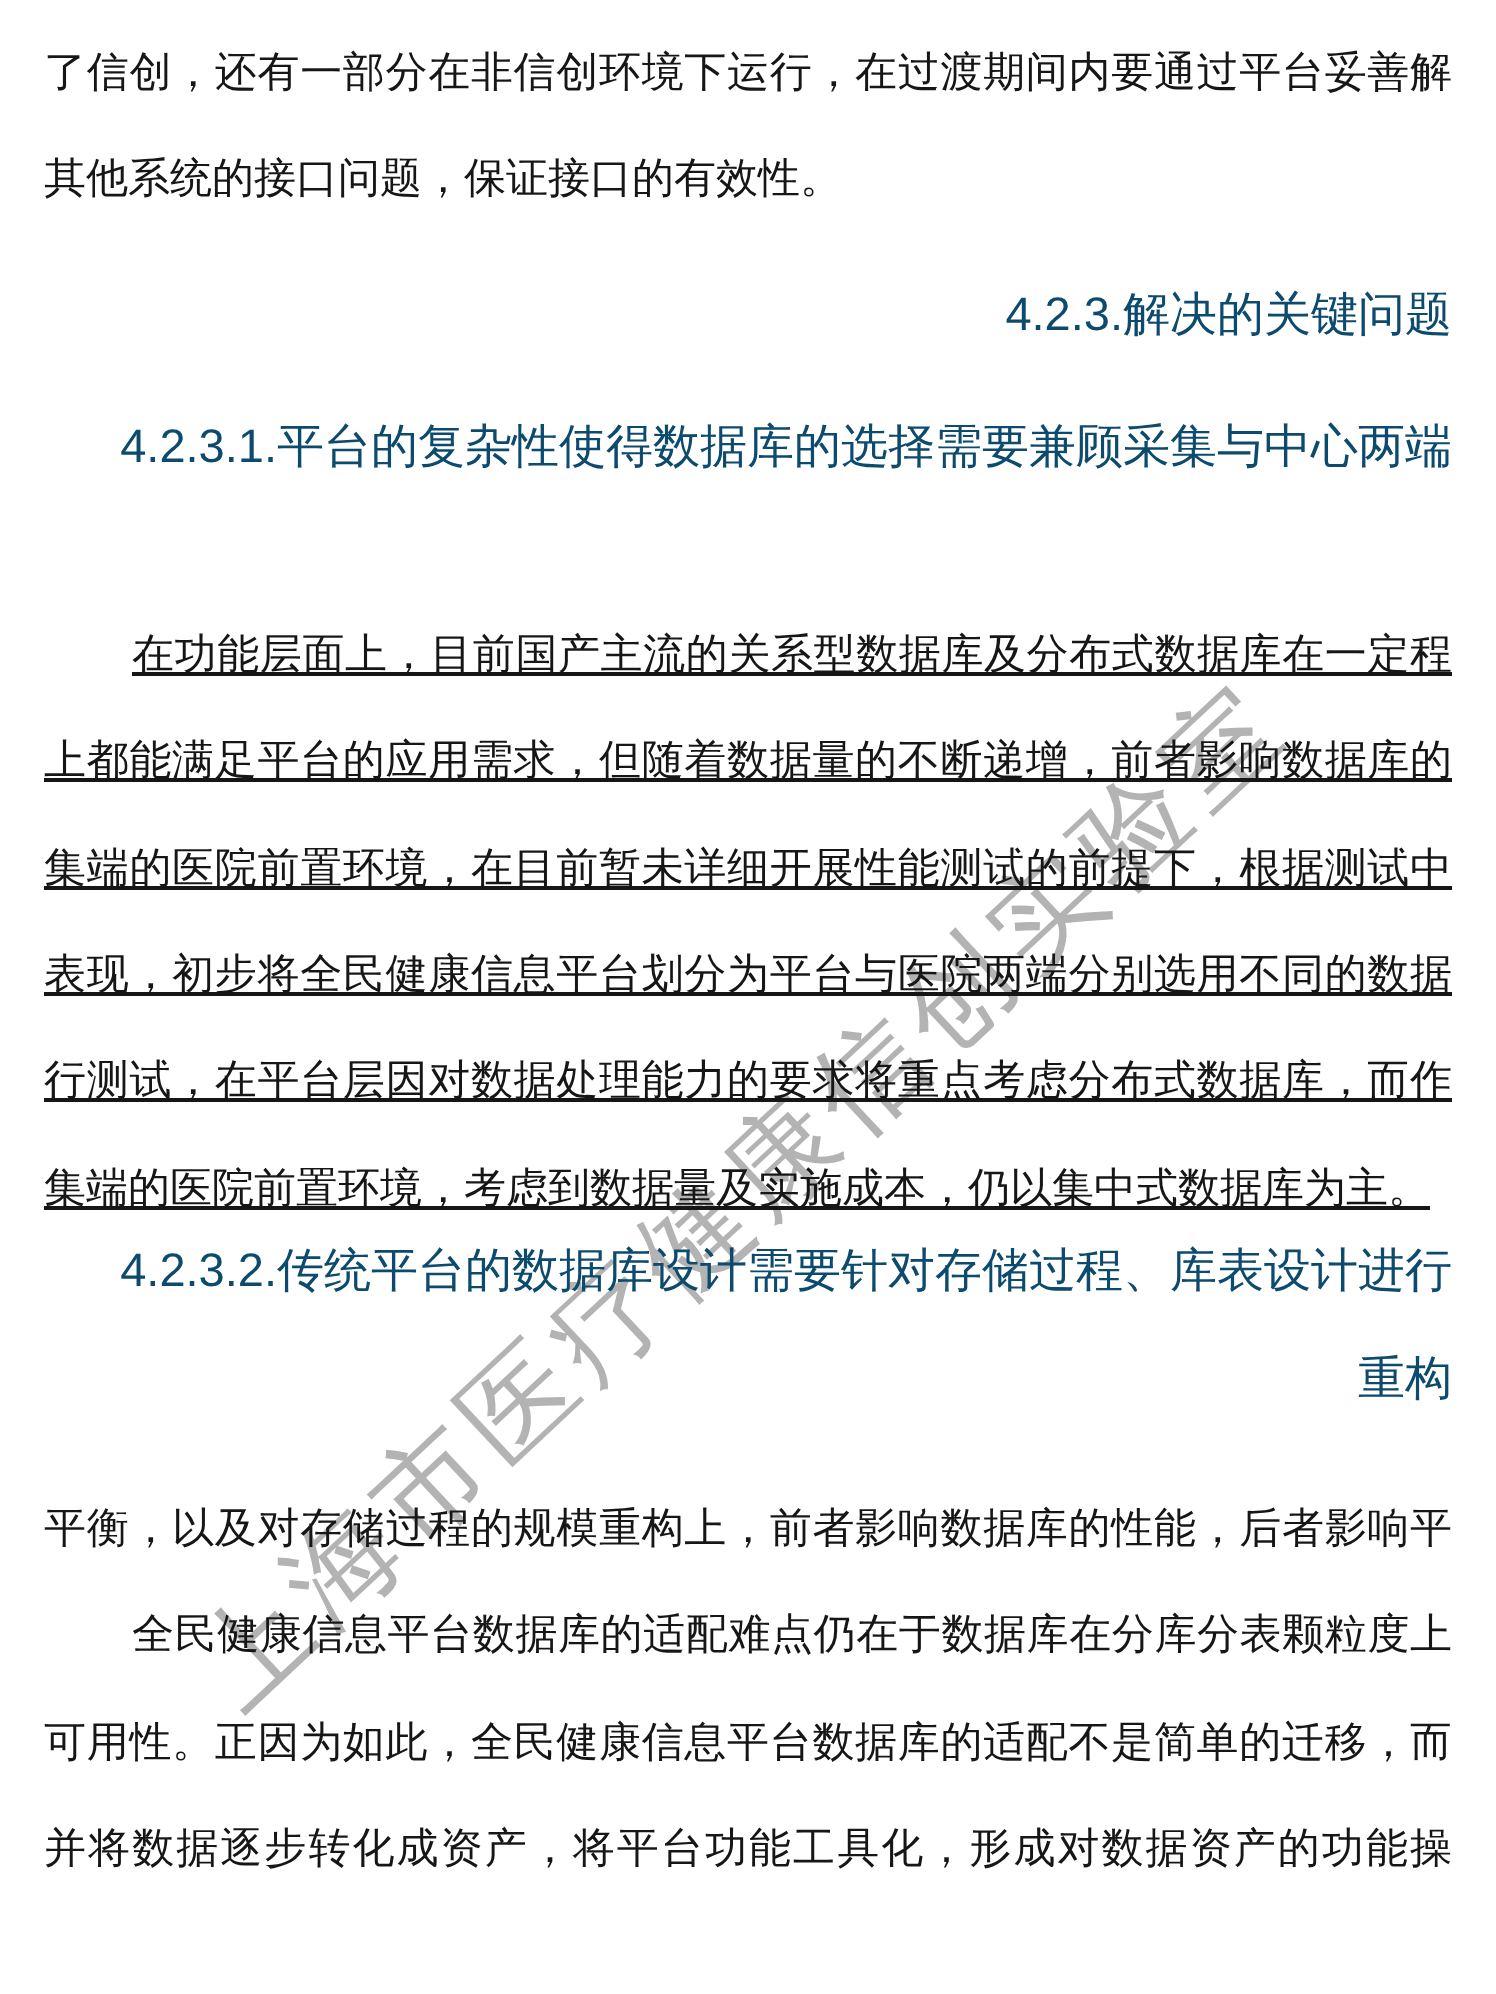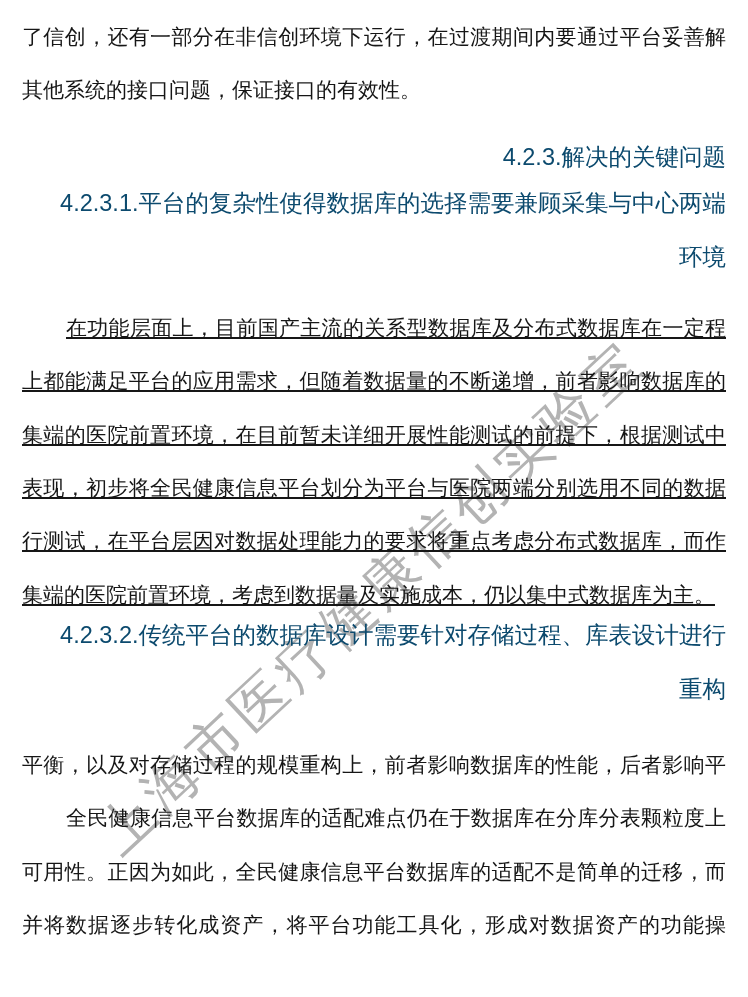--- a/index.html
+++ b/index.html
@@ -46,21 +46,21 @@
     overflow:hidden;
     white-space:nowrap;
   }
   .heading .hnum{display:inline-block;vertical-align:top;}
   .heading .hnum.w68{width:68px;}
   .heading .hnum.w106{width:106px;}
   .heading .hcont{padding-left:71px;}
   
   #para-intro {top:10px;}
   #heading-423 {top:130px;}
-  #heading-4231{top:176px;}
+  #heading-4231{top:196px;}
   #para-4231 {top:301px;text-decoration:underline;}
   #heading-4232{top:608px;}
   #para-4232 {top:738px;}
 </style>
 </head>
 <body>
 
 <div class="page">
 
   <div class="watermark">上海市医疗健康信创实验室</div>
@@ -69,21 +69,20 @@
       <div class="line">了信创，还有一部分在非信创环境下运行，在过渡期间内要通过平台妥善解决和</div>
       <div class="line last">其他系统的接口问题，保证接口的有效性。</div>
     </div>
 
   <div class="block heading" id="heading-423">
     <div class="hline"><span class="hnum w68">4.2.3.</span><span>解决的关键问题</span></div>
   </div>
 
   <div class="block heading" id="heading-4231">
     <div class="hline"><span class="hnum w106">4.2.3.1.</span><span>平台的复杂性使得数据库的选择需要兼顾采集与中心两端</span></div>
-    <div class="hline hcont">环境</div>
   </div>
 
   <div class="block para" id="para-4231">
       <div class="line first">在功能层面上，目前国产主流的关系型数据库及分布式数据库在一定程度</div>
       <div class="line">上都能满足平台的应用需求，但随着数据量的不断递增，前者影响数据库的性能</div>
       <div class="line">集端的医院前置环境，在目前暂未详细开展性能测试的前提下，根据测试中的性能</div>
       <div class="line">表现，初步将全民健康信息平台划分为平台与医院两端分别选用不同的数据库进</div>
       <div class="line">行测试，在平台层因对数据处理能力的要求将重点考虑分布式数据库，而作为采</div>
       <div class="line last">集端的医院前置环境，考虑到数据量及实施成本，仍以集中式数据库为主。</div>
     </div>

